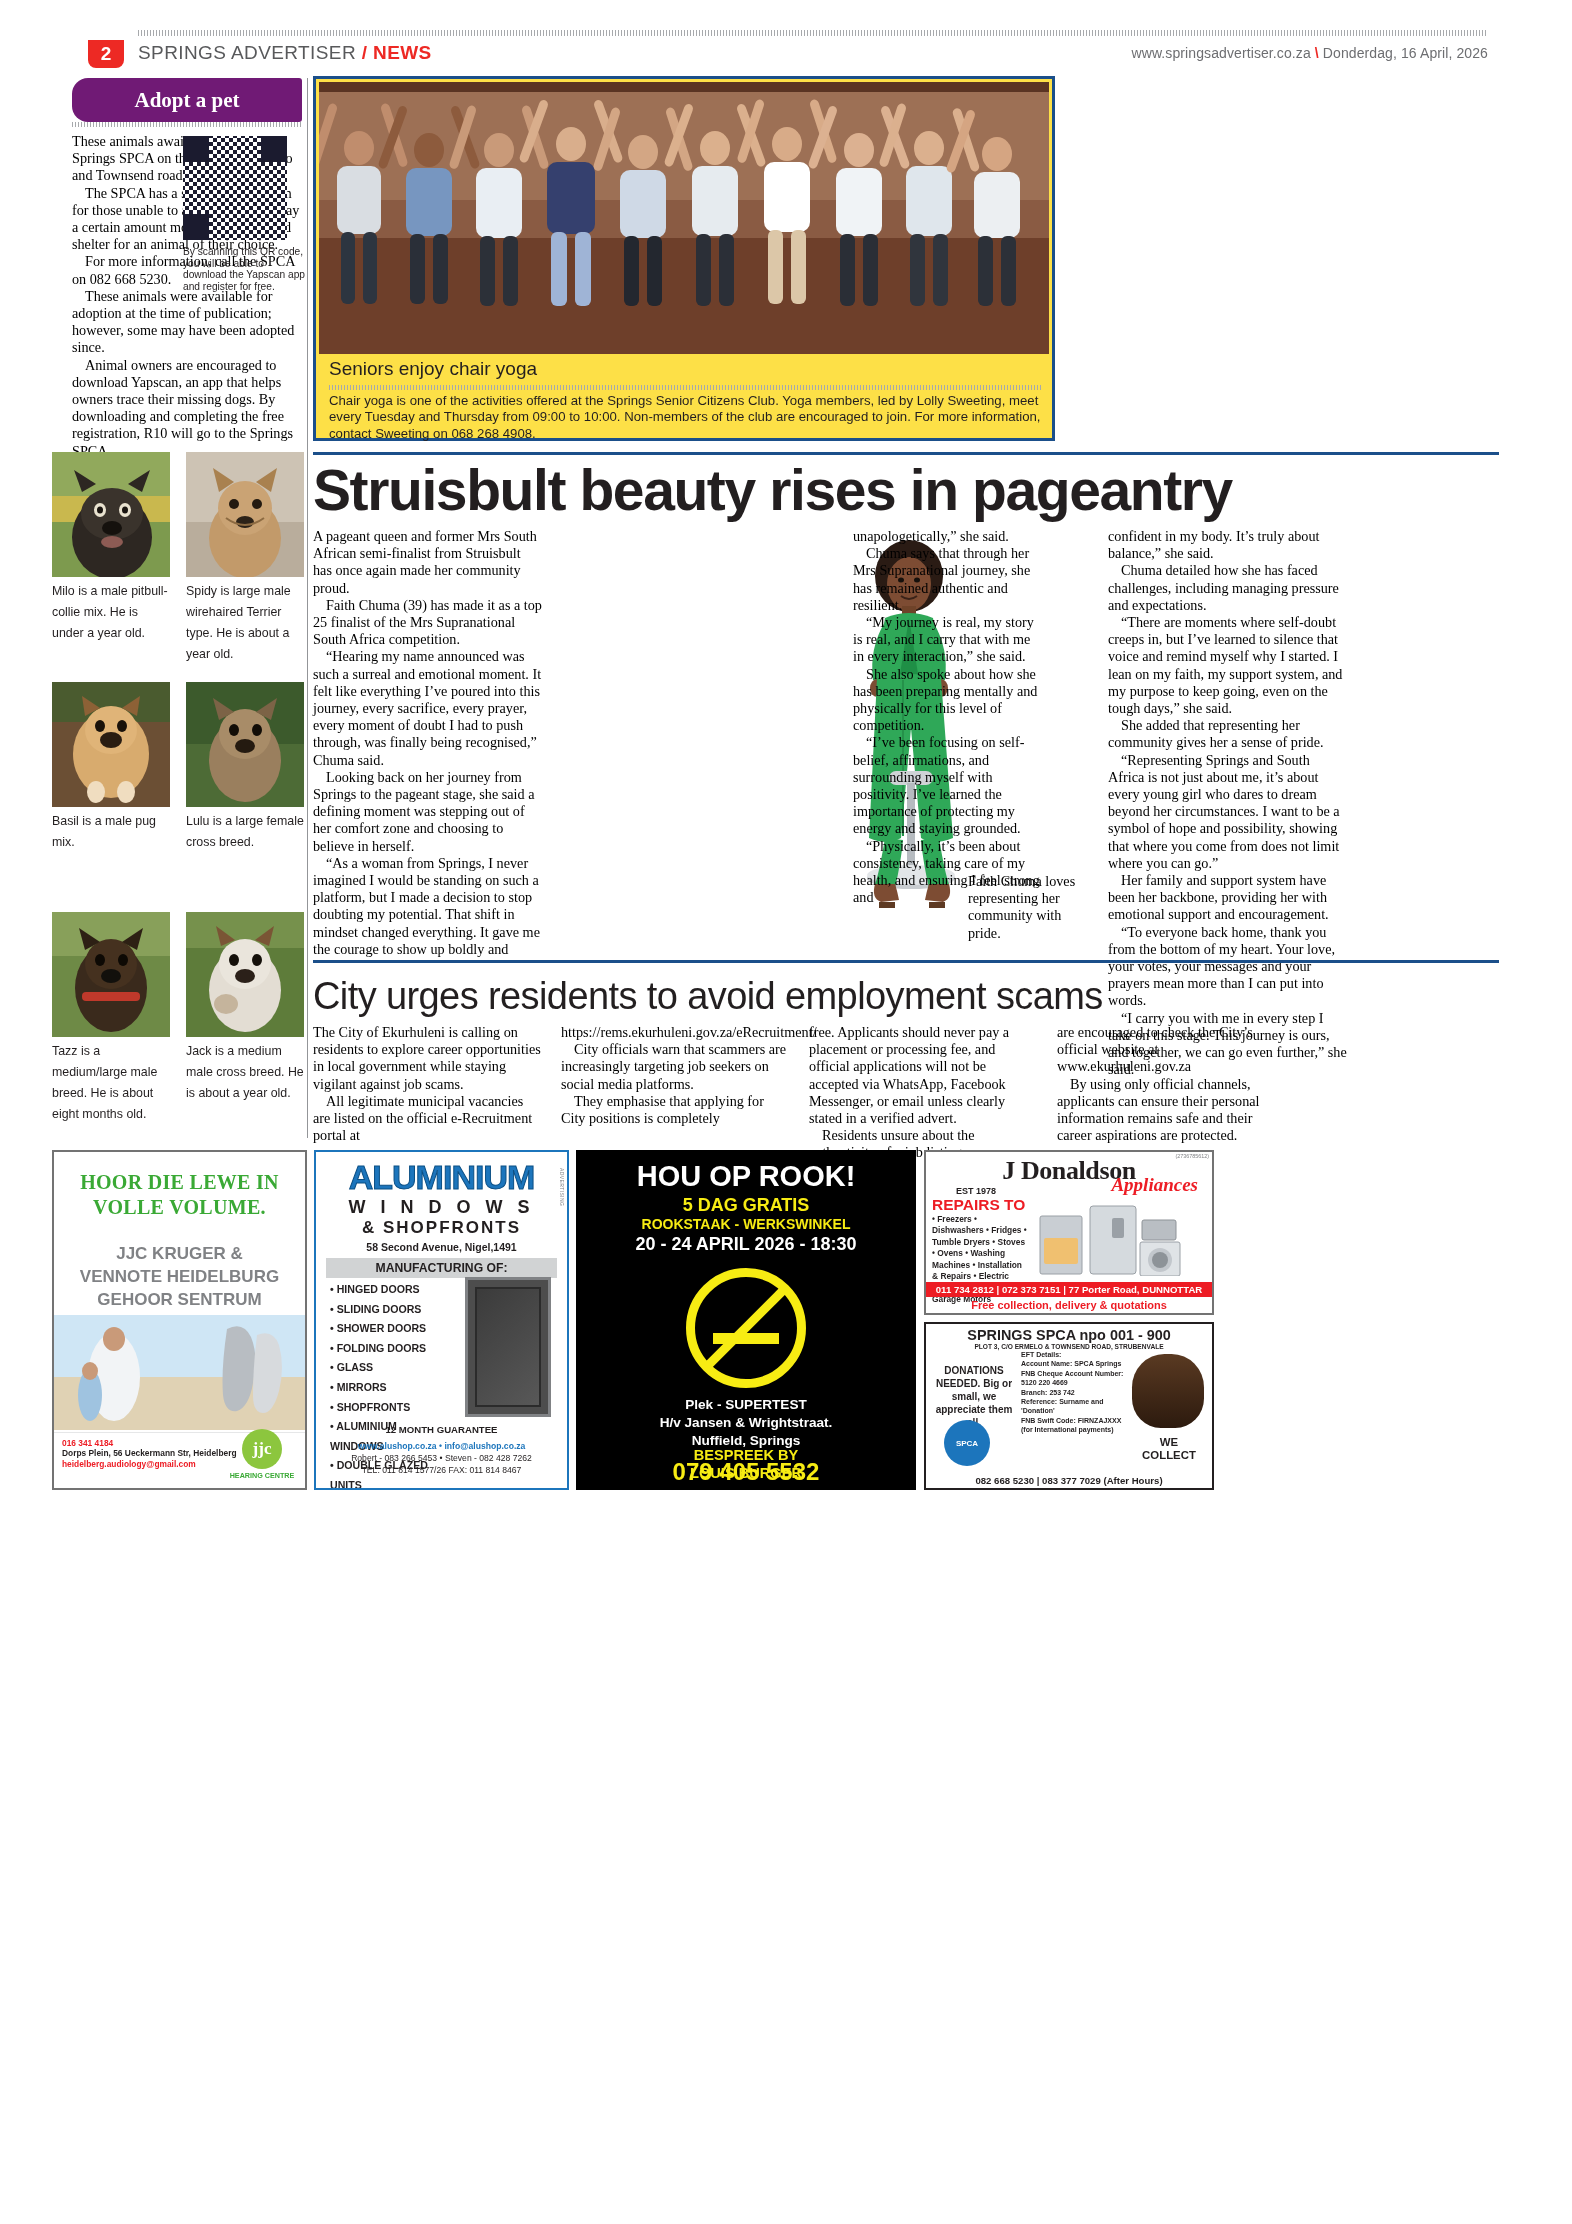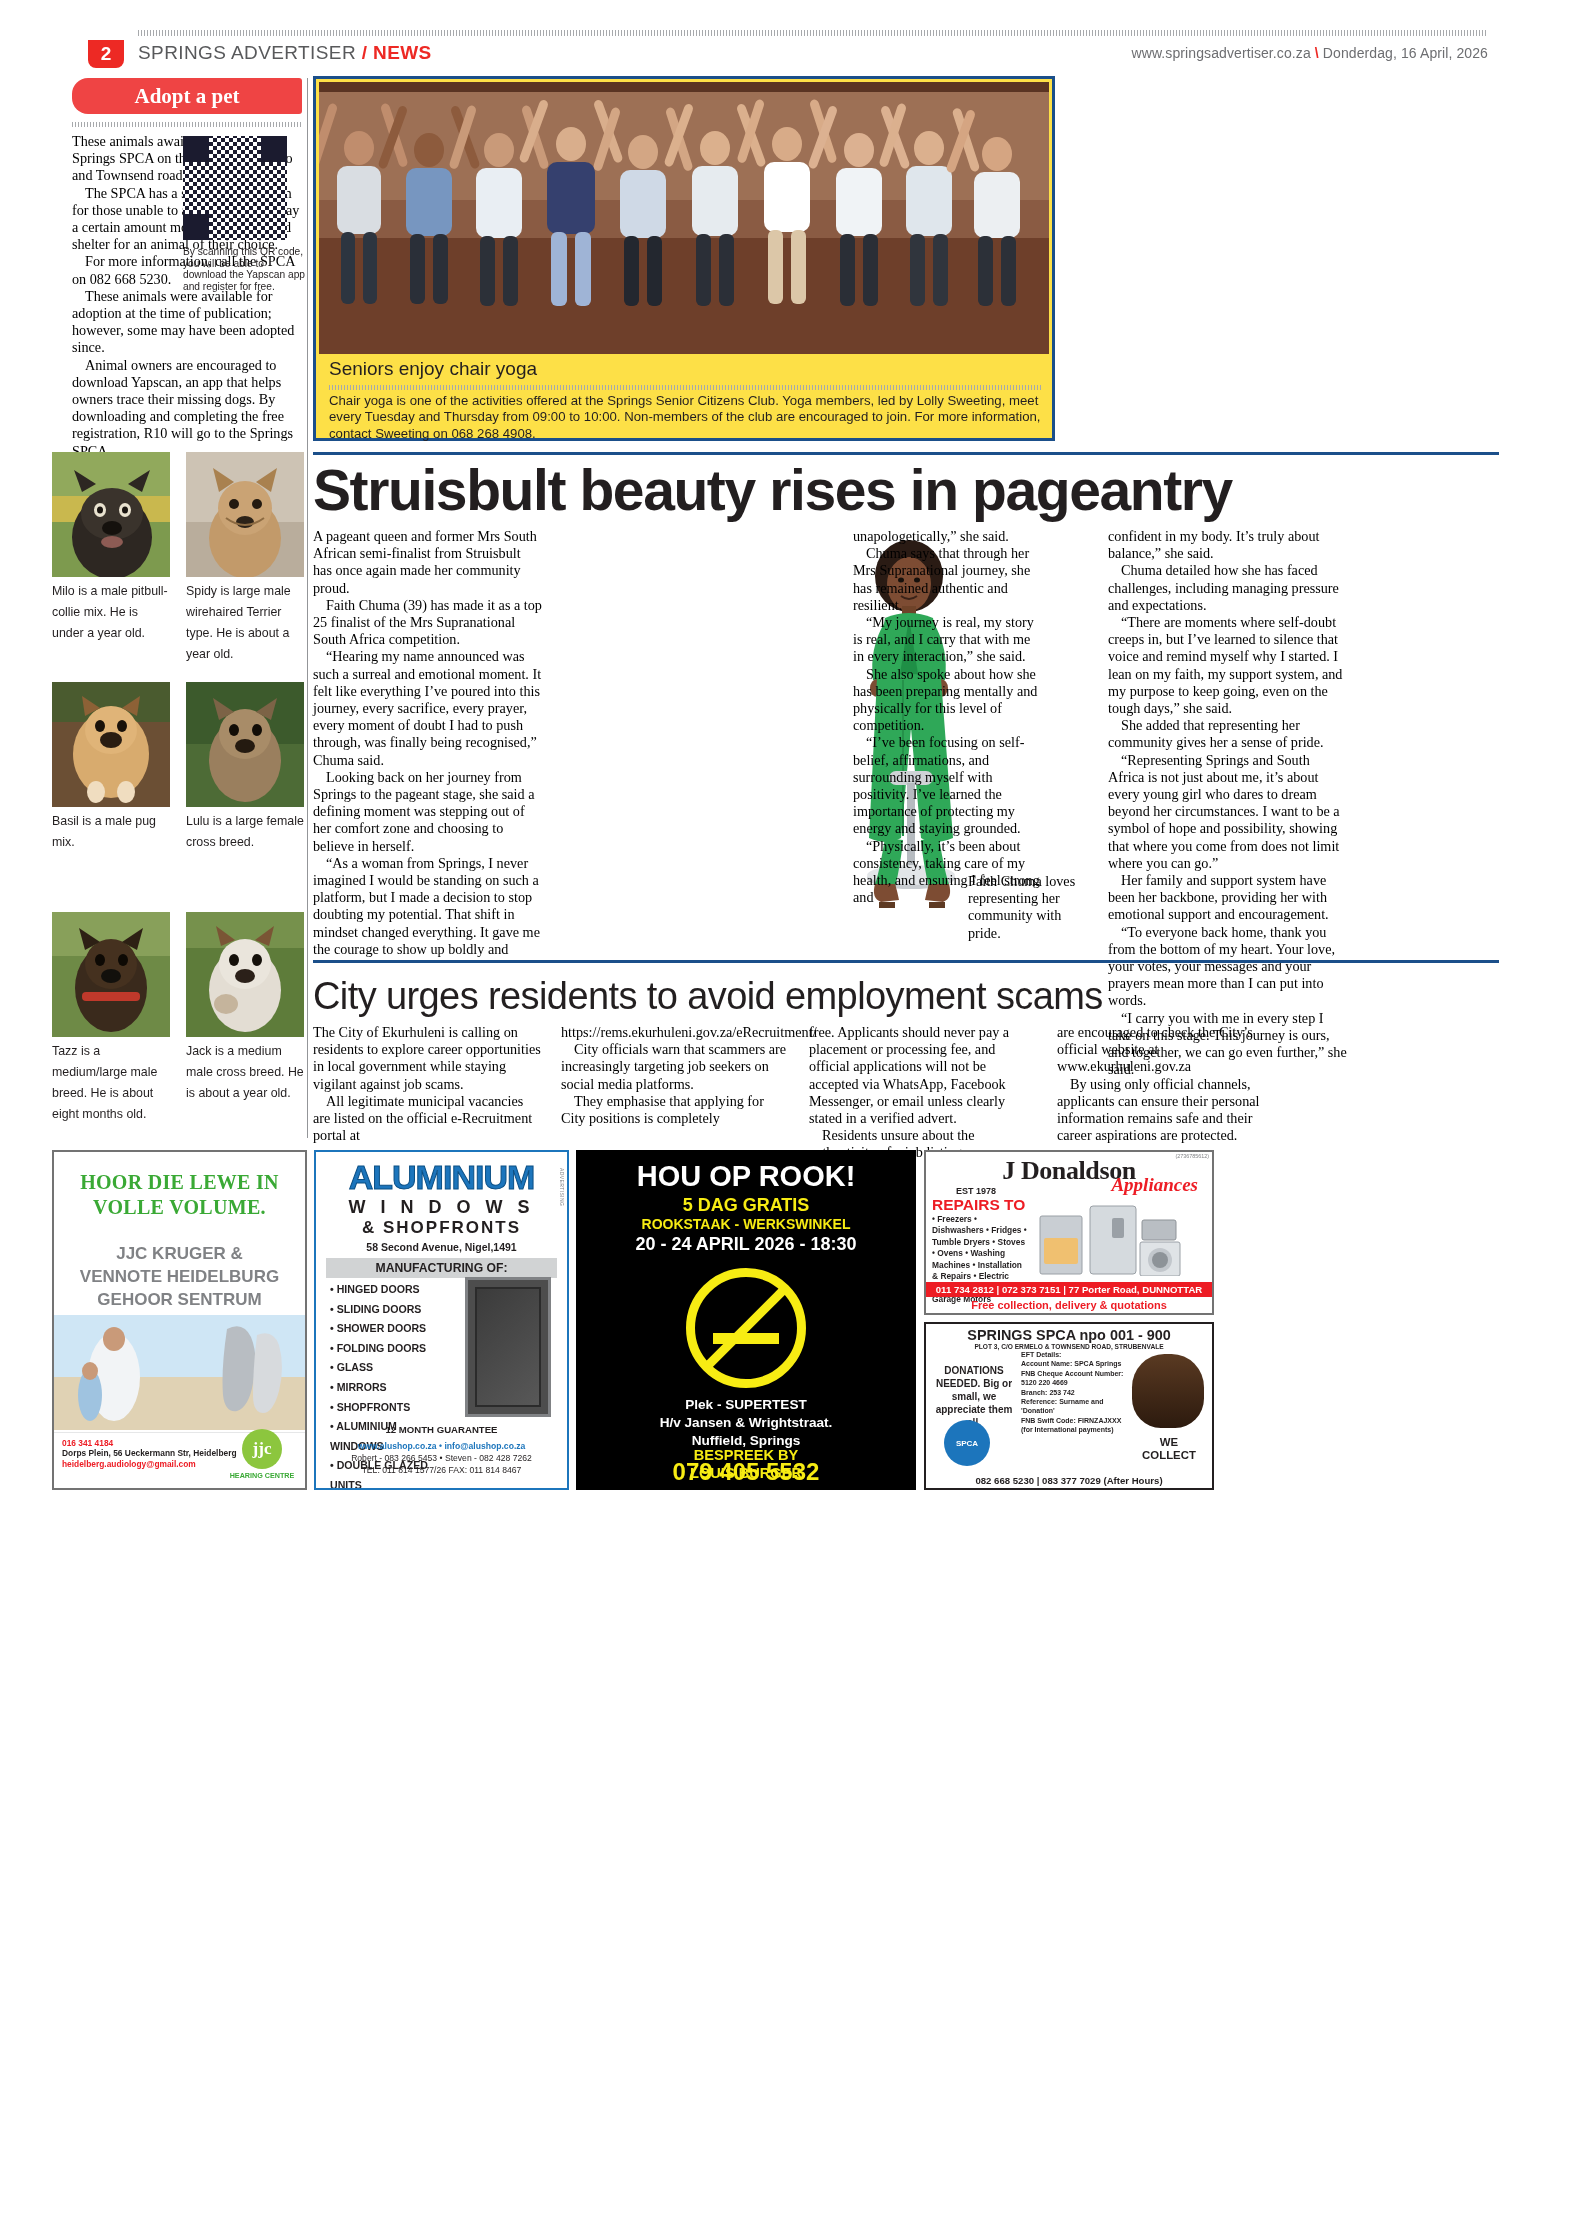--- a/index.html
+++ b/index.html
@@ -32,22 +32,22 @@
     font-size: 14px; color: #6d6e71; letter-spacing: .1px;
   }
   .masthead-right .slash { color: #ed2924; font-weight: bold; }
   .rule-dots {
     position: absolute; left: 138px; top: 30px; width: 1350px; height: 6px;
     background-image: repeating-linear-gradient(to right, #a7a9ac 0 1px, transparent 1px 3px);
   }
 
   
   .adopt-banner {
-    position: absolute; left: 72px; top: 78px; width: 230px; height: 36px;
-    background: #ef4444; border-radius: 16px 3px 3px 16px;
+    position: absolute; left: 72px; top: 78px; width: 230px; height: 44px;
+    background: #701a75; border-radius: 16px 3px 3px 16px;
     color: #fff; font-size: 21px; font-weight: bold;
     display: flex; align-items: center; justify-content: center;
     font-family: "Liberation Serif", serif;
   }
   .adopt-rule {
     position: absolute; left: 72px; top: 122px; width: 230px; height: 5px;
     background-image: repeating-linear-gradient(to right, #a7a9ac 0 1px, transparent 1px 3px);
   }
   .adopt-body {
     position: absolute; left: 72px; top: 133px; width: 231px;

